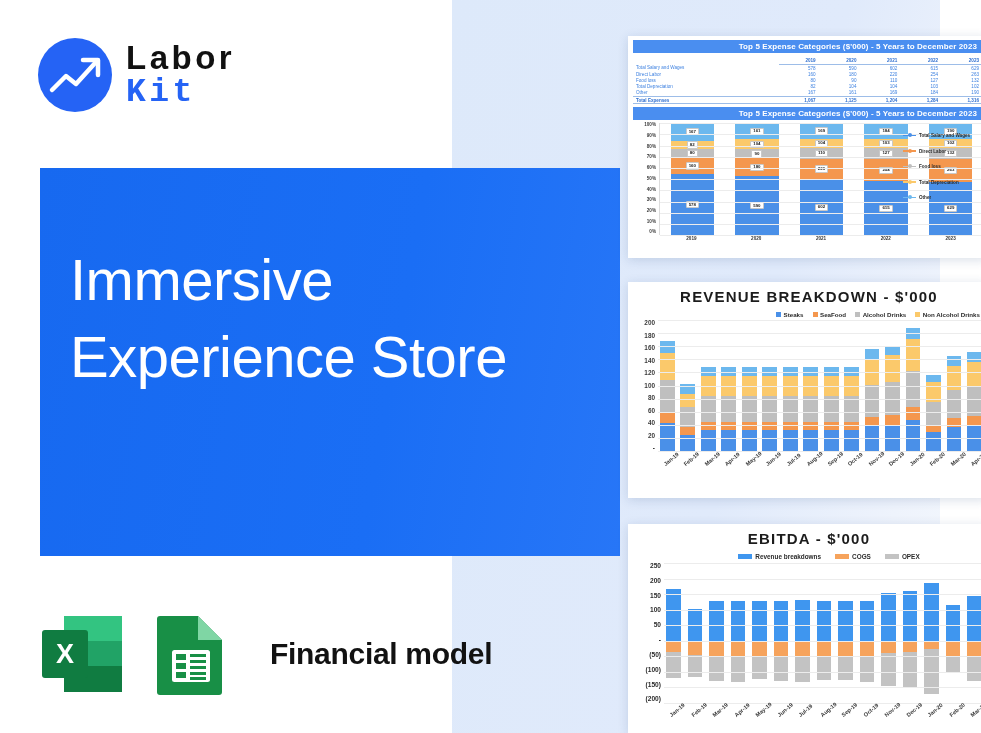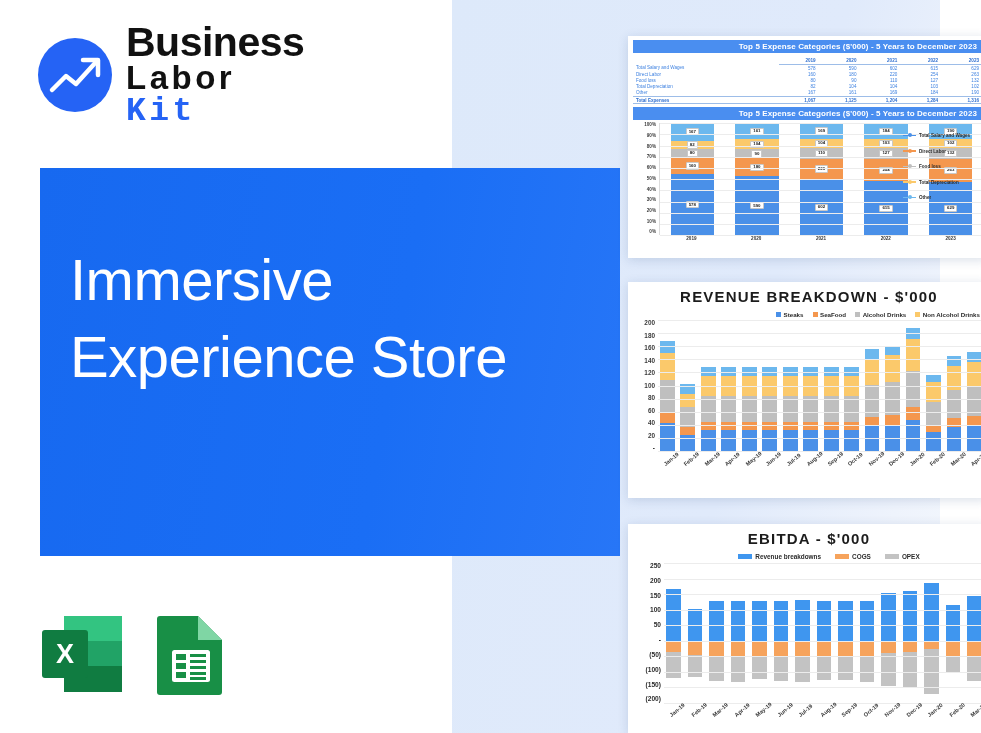--- a/index.html
+++ b/index.html
@@ -204,21 +204,20 @@
 <div id="whiteStripRight"></div>
 
 <div id="logo">
   <div id="logoMark">
     <svg width="74" height="74" viewBox="0 0 74 74">
       <path d="M14 52 L28 38 L38 46 L58 24" stroke="#ffffff" stroke-width="4.5" fill="none" stroke-linecap="round" stroke-linejoin="round"></path>
       <path d="M45 22 L60 22 L60 37" stroke="#ffffff" stroke-width="4.5" fill="none" stroke-linecap="round" stroke-linejoin="round"></path>
     </svg>
   </div>
   <div id="logoWords">
-    <div id="logoLine1">Business</div>
     <div id="logoLine2">
       <span id="logoPlan">Labor</span>
       <span id="logoKit">Kit</span>
     </div>
   </div>
 </div>
 
 <div id="heroBlock">
   <div id="heroTitle">Immersive Experience Store</div>
 </div>
@@ -242,20 +241,21 @@
       <rect x="24" y="44" width="10" height="6" fill="#188f46"></rect>
       <rect x="38" y="44" width="16" height="3" fill="#188f46"></rect>
       <rect x="38" y="50" width="16" height="3" fill="#188f46"></rect>
       <rect x="24" y="53" width="10" height="6" fill="#188f46"></rect>
       <rect x="38" y="56" width="16" height="3" fill="#188f46"></rect>
       <rect x="24" y="62" width="10" height="6" fill="#188f46"></rect>
       <rect x="38" y="62" width="16" height="3" fill="#188f46"></rect>
       <rect x="38" y="67" width="16" height="3" fill="#188f46"></rect>
     </svg>
   </div>
+  <div id="financialModelLabel">Financial model</div>
 </div>
 
 <div class="card" id="card1">
   <div class="blueBanner">Top 5 Expense Categories ($'000) - 5 Years to December 2023</div>
   <table id="expTable">
     <thead>
         <tr id="expHead">
           <th class="lbl"></th>
           <th>2019</th>
           <th>2020</th>

